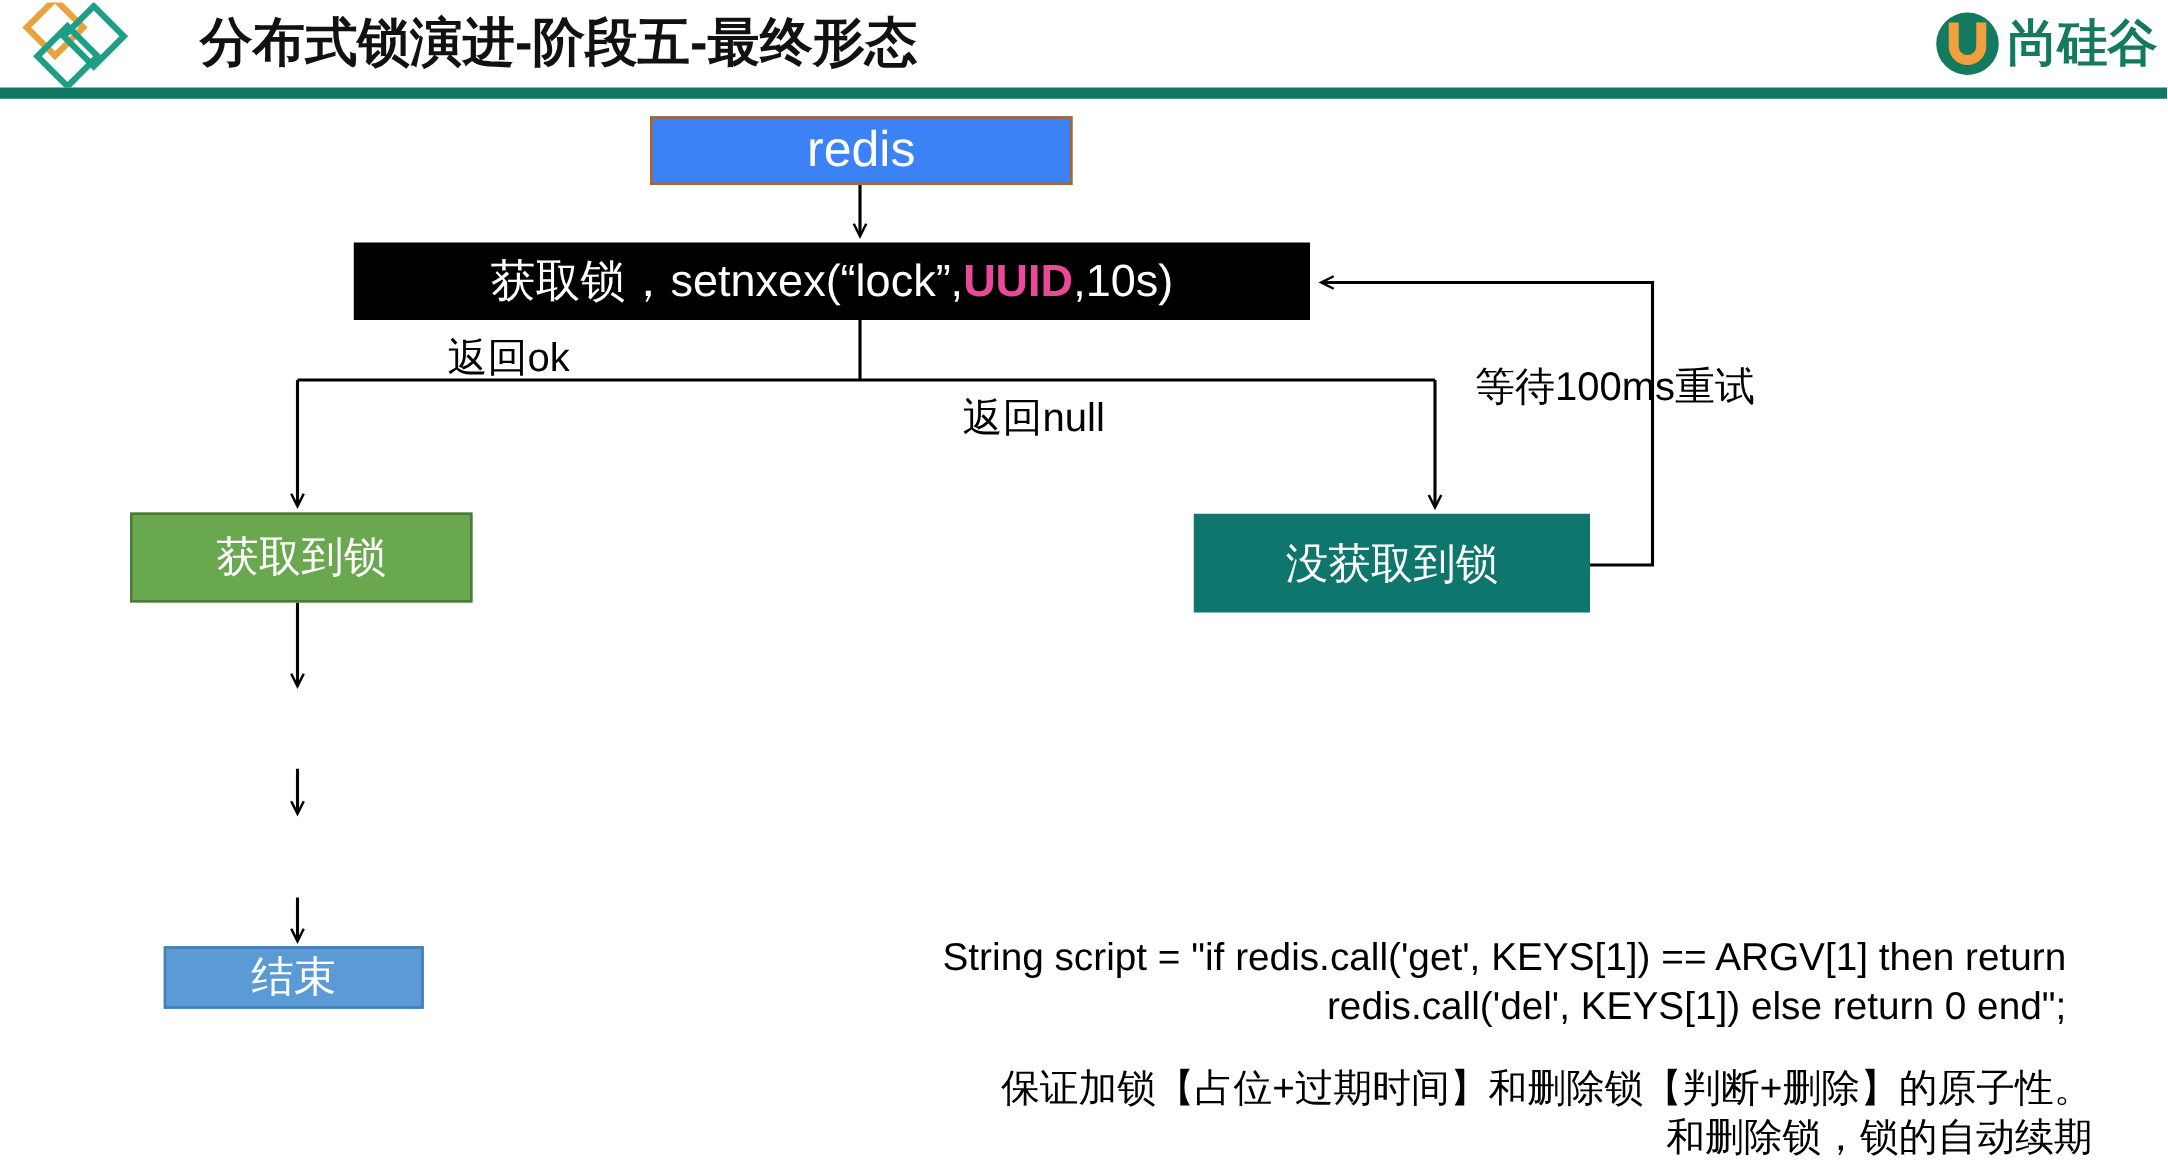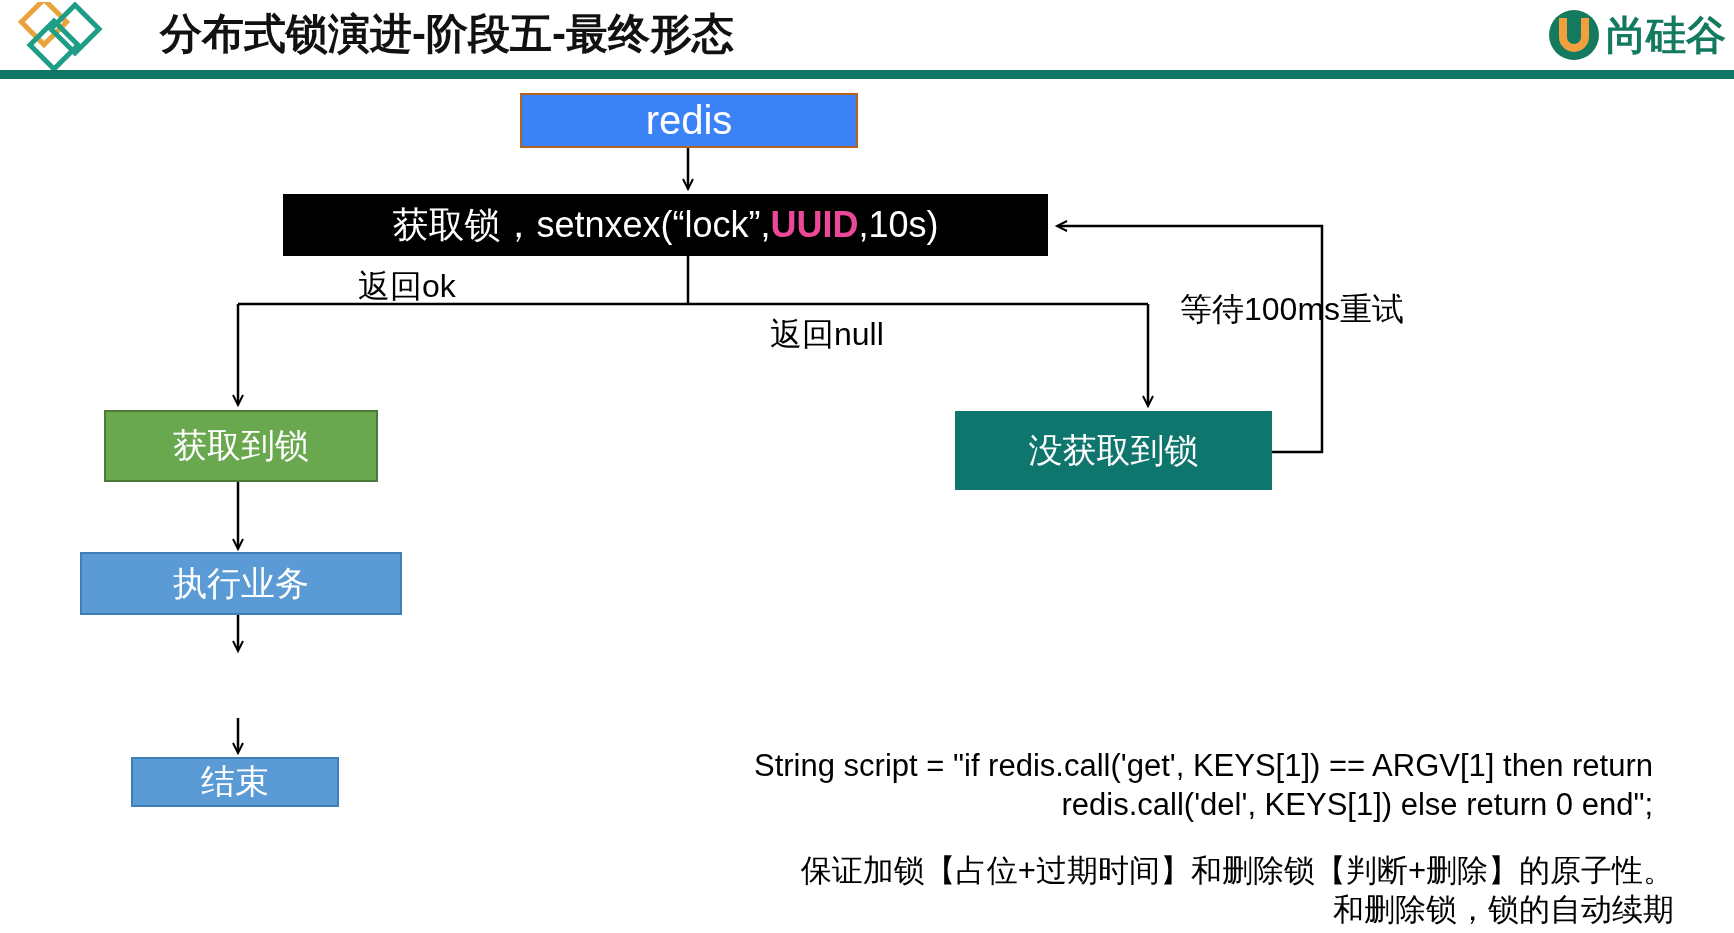--- a/index.html
+++ b/index.html
@@ -188,23 +188,20 @@
   <div class="node node-black" style="left:283px; top:194px; width:765px; height:62px;">
     <span>
       <span>获取锁，setnxex(“lock”,</span><span class="uuid-hl">UUID</span><span>,10s)</span>
     </span>
   </div>
 
   <div class="node node-green" style="left:104px; top:410px; width:274px; height:72px;">
     <span>获取到锁</span>
   </div>
 
-  <div class="node node-blue" style="left:80px; top:552px; width:322px; height:63px;">
-    <span>执行业务</span>
-  </div>
 
 
   <div class="node node-blue" style="left:131px; top:757px; width:208px; height:50px;">
     <span>结束</span>
   </div>
 
   <div class="node node-gray" style="left:955px; top:411px; width:317px; height:79px;">
     <span>没获取到锁</span>
   </div>
 

